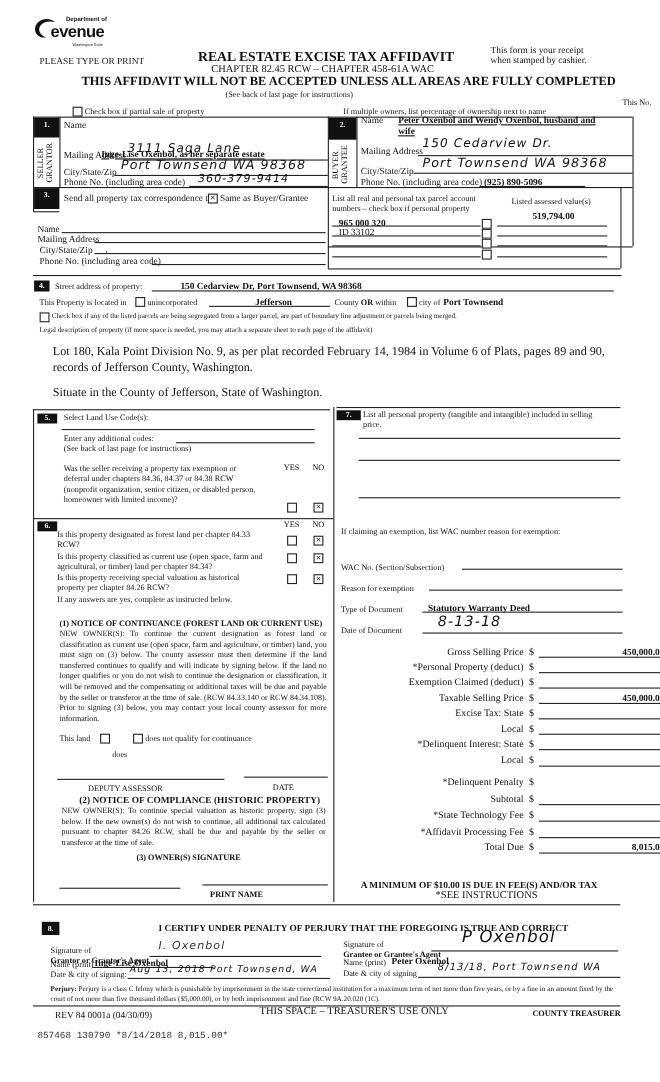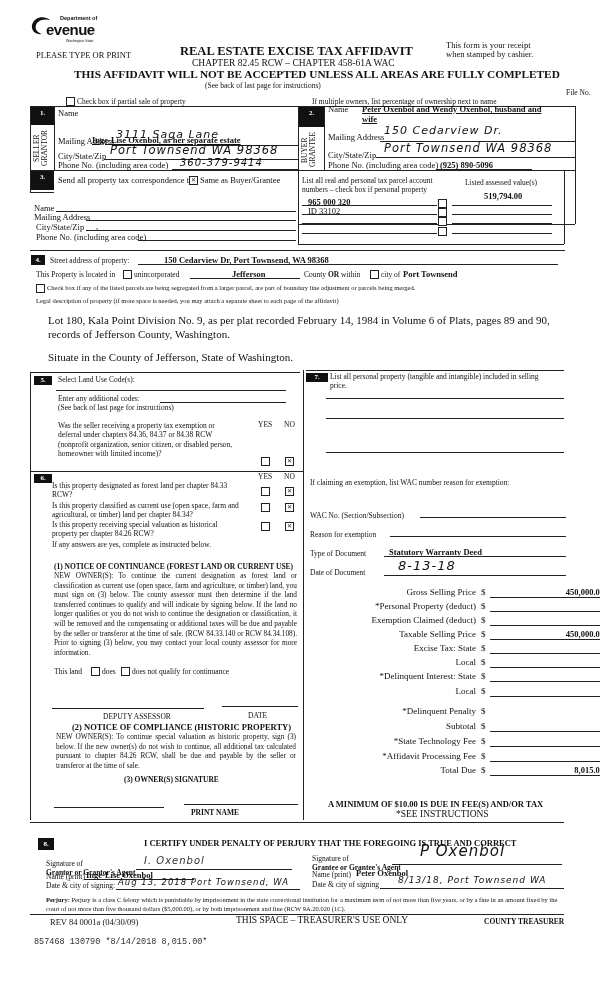--- a/index.html
+++ b/index.html
@@ -38,21 +38,21 @@
   <span class="abs" style="left:16px;top:7px;font-family:'Liberation Sans',sans-serif;font-size:15px;font-weight:bold;letter-spacing:-0.5px;">evenue</span>
   <span class="abs" style="left:36px;top:25px;font-family:'Liberation Sans',sans-serif;font-size:3.5px;">Washington State</span>
 </div>
 <div class="abs t8" style="left:36px;top:50px;">PLEASE TYPE OR PRINT</div>
 <div class="abs b" style="left:180px;top:44px;font-size:12.5px;text-align:right;">REAL ESTATE EXCISE TAX AFFIDAVIT</div>
 <div class="abs t9" style="left:192px;top:58px;">CHAPTER 82.45 RCW – CHAPTER 458-61A WAC</div>
 <div class="abs t8" style="left:446px;top:40px;">This form is your receipt</div>
 <div class="abs t8" style="left:446px;top:49px;">when stamped by cashier.</div>
 <div class="abs b" style="left:74px;top:68px;font-size:11.3px;">THIS AFFIDAVIT WILL NOT BE ACCEPTED UNLESS ALL AREAS ARE FULLY COMPLETED</div>
 <div class="abs t7" style="left:205px;top:81px;">(See back of last page for instructions)</div>
-<div class="abs t7" style="left:566px;top:88px;">File No.</div>
+<div class="abs t7" style="left:566px;top:88px;">This No.</div>
 
 <div class="cb" style="left:66px;top:97px;"></div>
 <div class="abs t7" style="left:77px;top:97px;">Check box if partial sale of property</div>
 <div class="abs t7" style="left:312px;top:97px;">If multiple owners, list percentage of ownership next to name</div>
 
 <div class="hr" style="left:30px;top:106px;width:545px;"></div>
 <div class="vr" style="left:30px;top:106px;height:64px;"></div>
 <div class="vr" style="left:298px;top:106px;height:64px;"></div>
 <div class="vr" style="left:575px;top:106px;height:118px;"></div>
 <div class="hr" style="left:30px;top:170px;width:270px;"></div>
@@ -204,27 +204,27 @@
 <div class="cb x" style="left:285px;top:522px;"></div>
 <div class="abs t7" style="left:52px;top:540px;">If any answers are yes, complete as instructed below.</div>
 
 <div class="abs b t7" style="left:54px;top:562px;">(1) NOTICE OF CONTINUANCE (FOREST LAND OR CURRENT USE)</div>
 <div class="para" style="left:54px;top:571px;width:243px;">NEW OWNER(S): To continue the current designation as forest land or classification as current use (open space, farm and agriculture, or timber) land, you must sign on (3) below. The county assessor must then determine if the land transferred continues to qualify and will indicate by signing below. If the land no longer qualifies or you do not wish to continue the designation or classification, it will be removed and the compensating or additional taxes will be due and payable by the seller or transferor at the time of sale. (RCW 84.33.140 or RCW 84.34.108). Prior to signing (3) below, you may contact your local county assessor for more information.</div>
 
 <div class="abs t7" style="left:54px;top:667px;">
   <span>This land</span>
 </div>
 <div class="cb" style="left:91px;top:667px;"></div>
-<div class="abs t7" style="left:102px;top:667px;">does</div>
+<div class="abs t7" style="left:102px;top:681px;">does</div>
 <div class="cb" style="left:121px;top:667px;"></div>
 <div class="abs t7" style="left:132px;top:667px;">does not  qualify for continuance</div>
 
 <div class="hr" style="left:52px;top:708px;width:152px;"></div>
 <div class="hr" style="left:222px;top:706px;width:76px;"></div>
-<div class="abs t7" style="left:103px;top:712px;">DEPUTY ASSESSOR</div>
+<div class="abs t7" style="left:80px;top:712px;">DEPUTY ASSESSOR</div>
 <div class="abs t7" style="left:248px;top:711px;">DATE</div>
 <div class="abs b t8" style="left:72px;top:722px;">(2) NOTICE OF COMPLIANCE (HISTORIC PROPERTY)</div>
 <div class="para" style="left:56px;top:732px;width:240px;">NEW OWNER(S): To continue special valuation as historic property, sign (3) below. If the new owner(s) do not wish to continue, all additional tax calculated pursuant to chapter 84.26 RCW, shall be due and payable by the seller or transferor at the time of sale.</div>
 <div class="abs b t7" style="left:124px;top:775px;">(3)  OWNER(S) SIGNATURE</div>
 <div class="hr" style="left:54px;top:807px;width:110px;"></div>
 <div class="hr" style="left:184px;top:804px;width:114px;"></div>
 <div class="abs b t7" style="left:156px;top:808px;padding-left:35px;">PRINT NAME</div>
 
 <div class="numbox" style="left:306px;top:373px;width:22px;height:9px;line-height:9px;">7.</div>
 <div class="abs t7" style="left:330px;top:372px;line-height:9px;">

